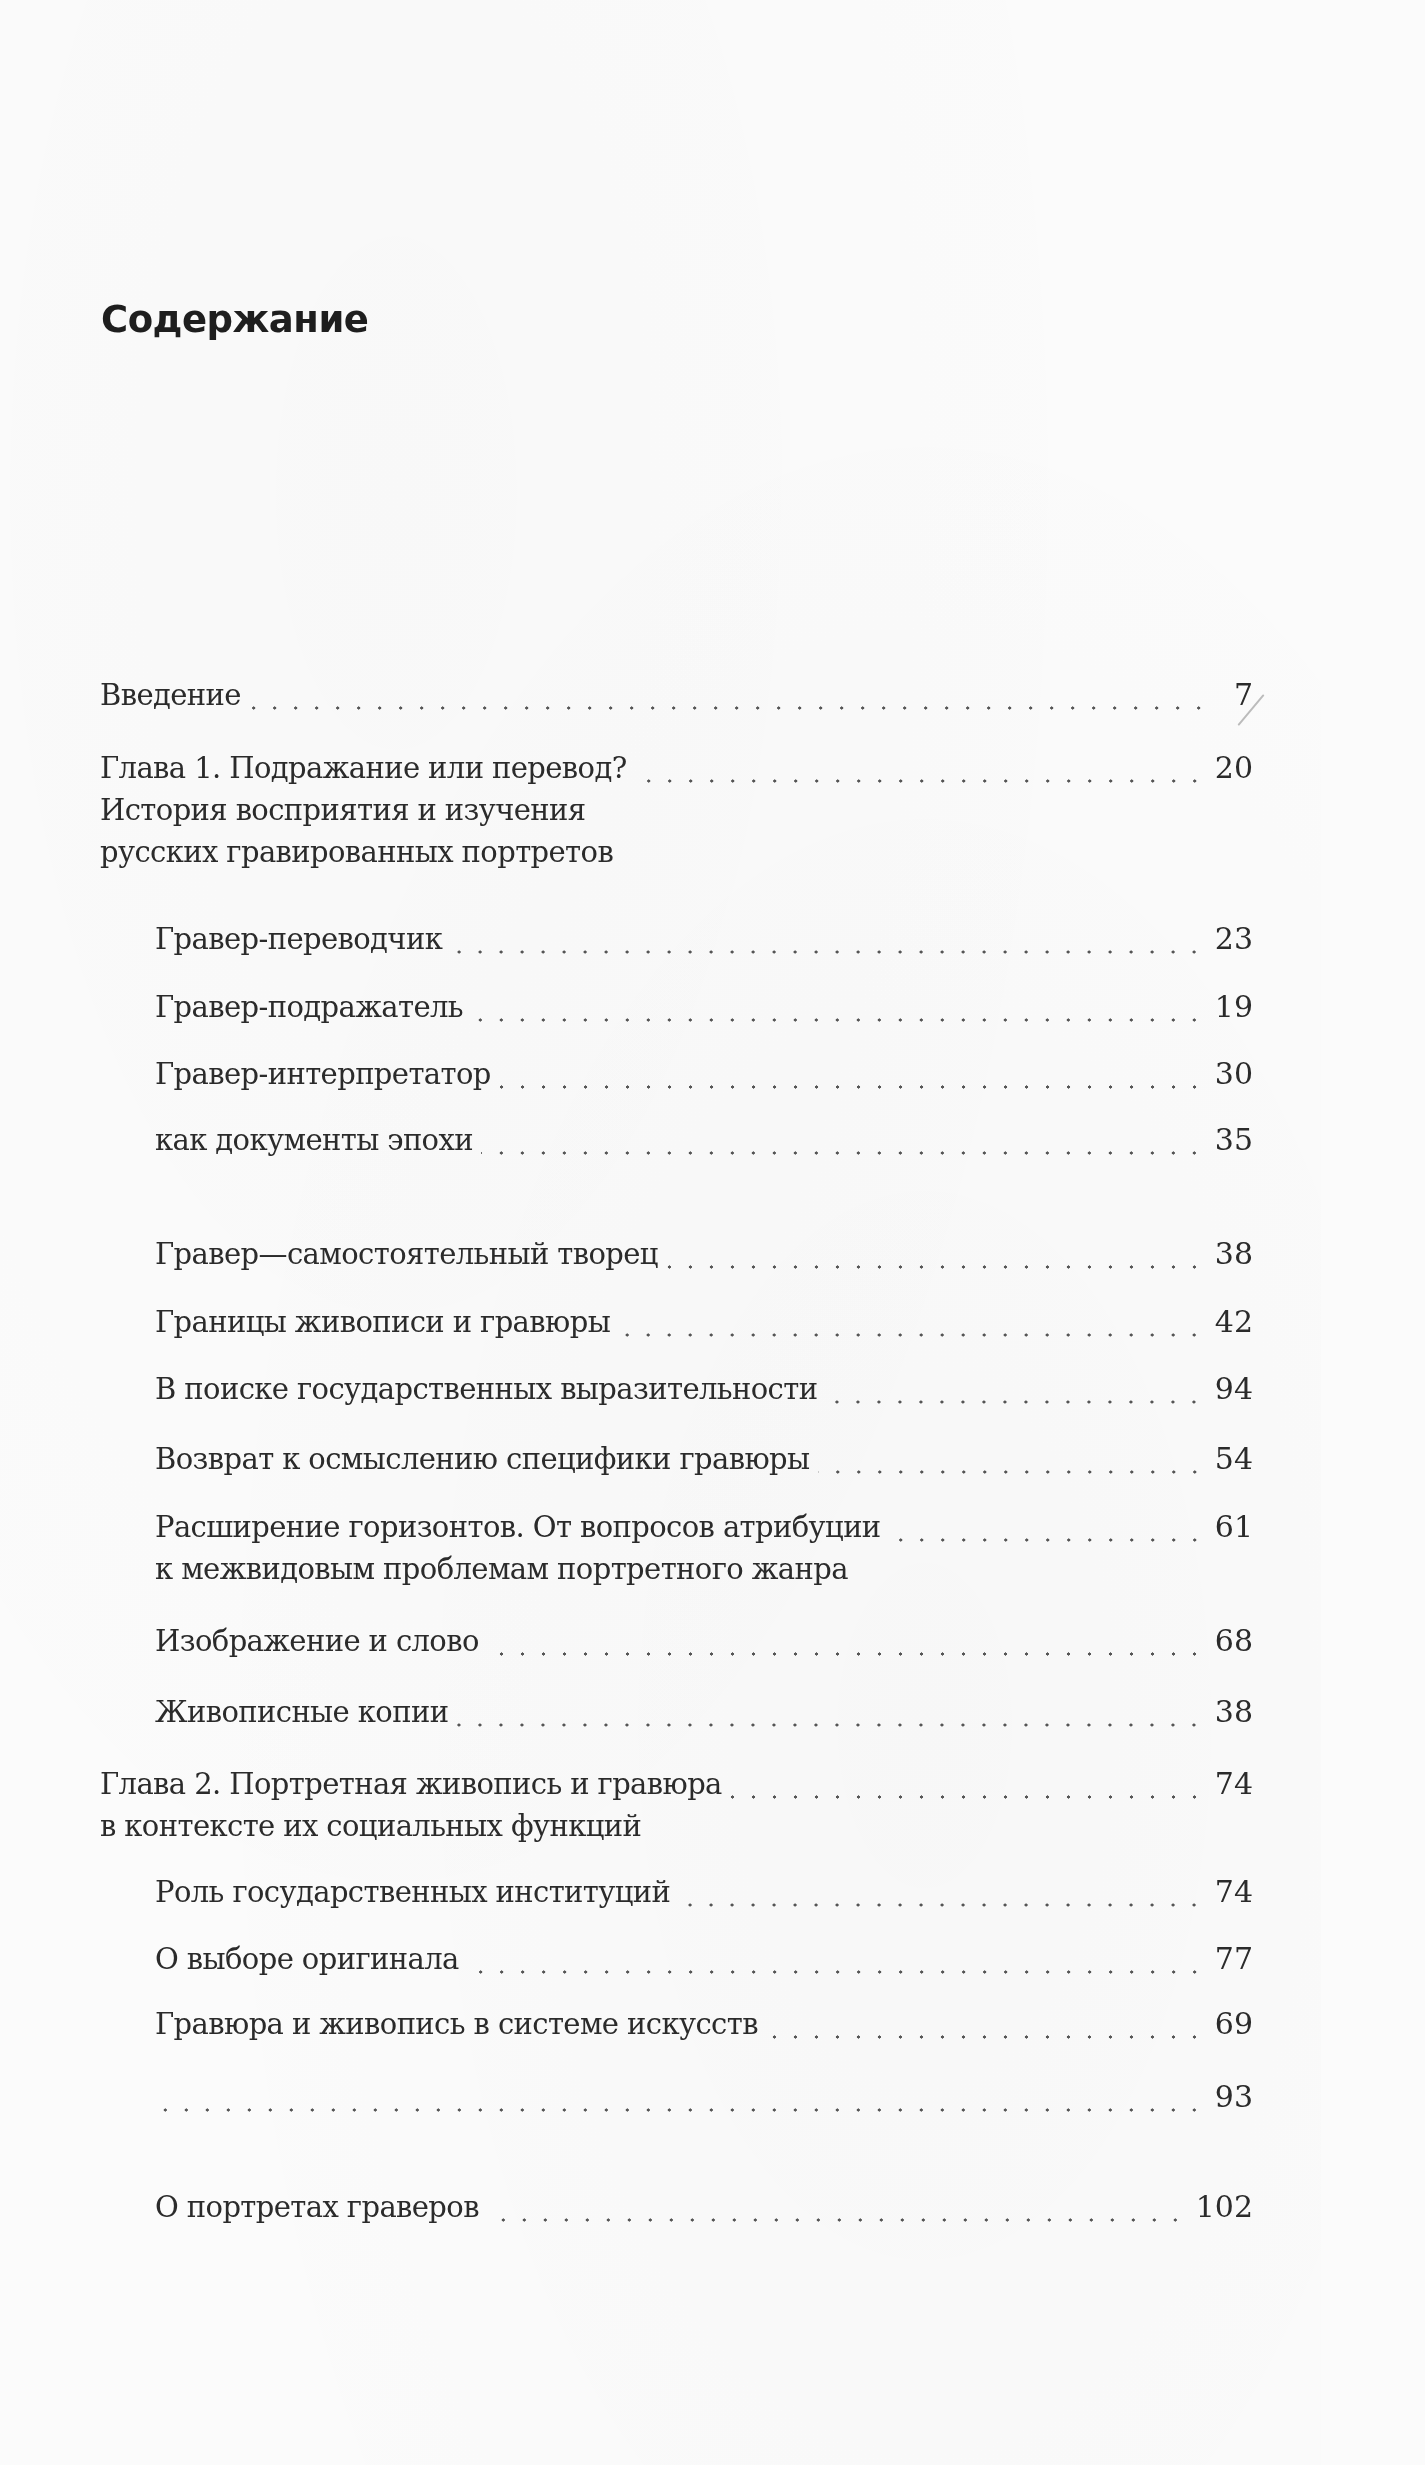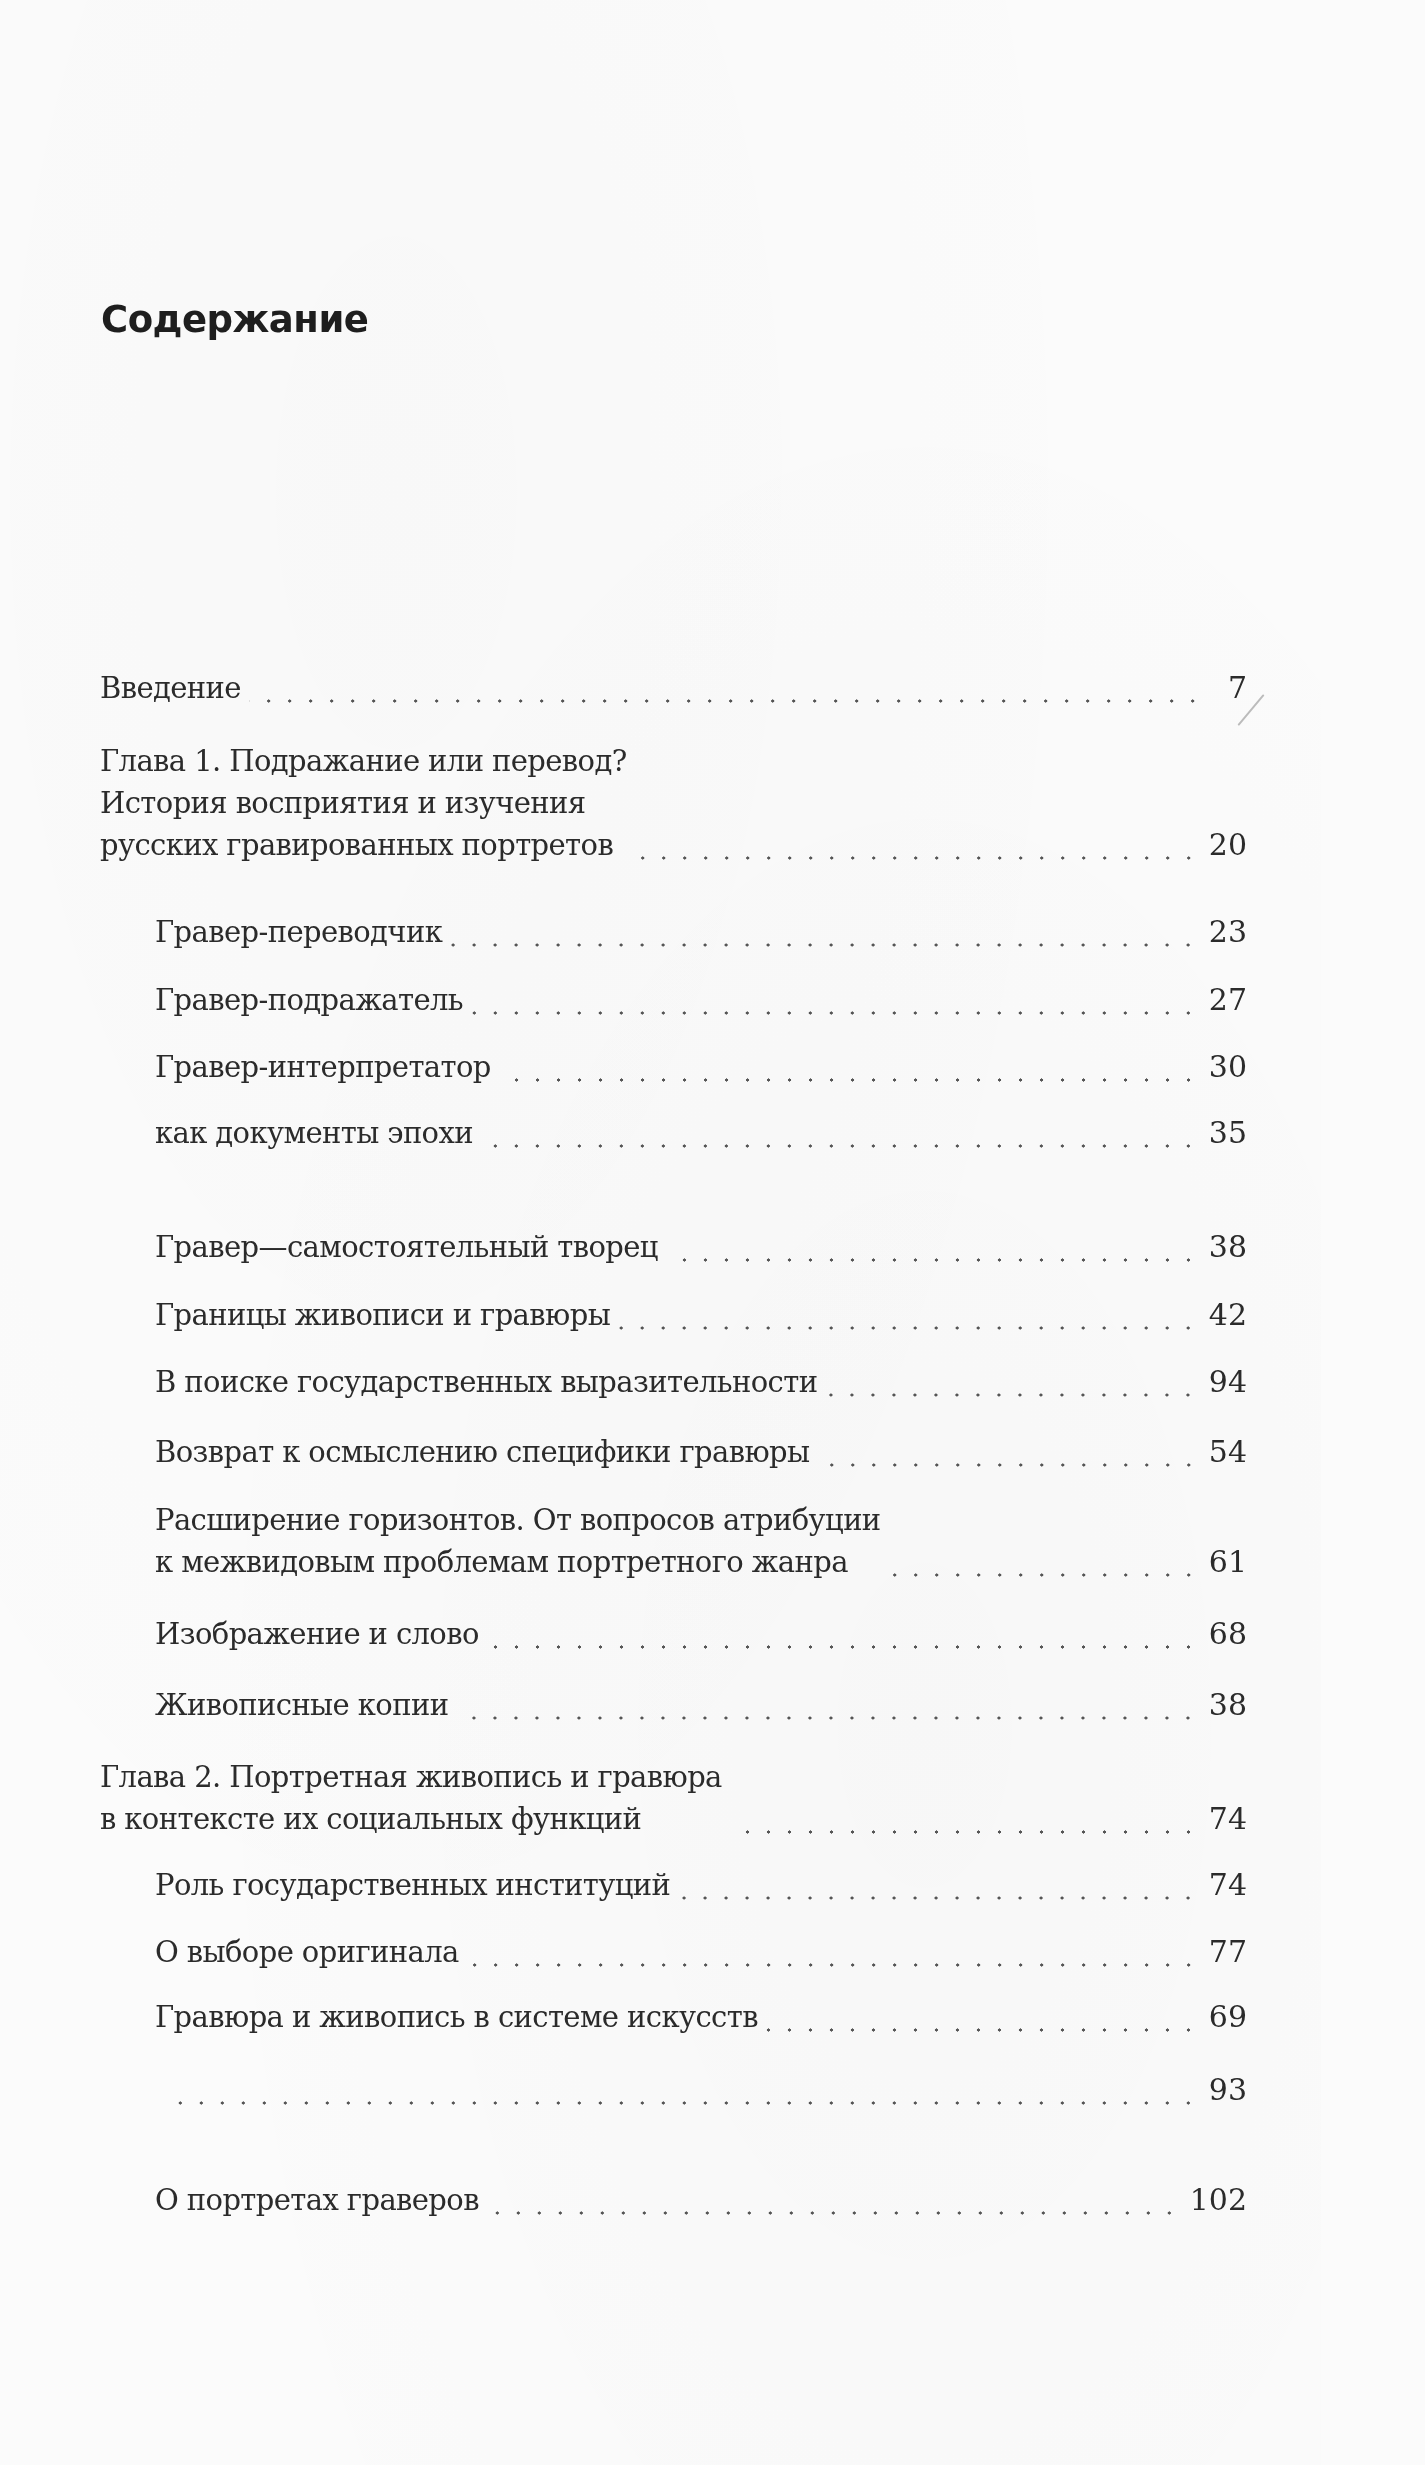--- a/index.html
+++ b/index.html
@@ -37,26 +37,27 @@
     }
     .toc {
       position: absolute;
       left: 0;
       top: 0;
       width: 1425px;
     }
     .entry {
       position: absolute;
       display: flex;
-      align-items: flex-end;
-      right: 178px;
+      align-items: flex-start;
+      right: 172px;
       font-size: 29px;
       line-height: 40px;
       color: #2b2b2b;
       letter-spacing: -0.6px;
+      margin-top: 7px;
     }
     .entry.level-1 { left: 100px; }
     .entry.level-2 { left: 155px; }
     .entry .text-block {
       display: flex;
       flex-direction: column;
       flex: 0 1 auto;
     }
     .entry .line {
       white-space: nowrap;
@@ -122,21 +123,21 @@
         </div>
       <span class="leader"></span>
       <span class="page-num">23</span>
     </div>
 
     <div class="entry level-2" style="top:980px">
       <div class="text-block">
           <span class="line">Гравер-подражатель</span>
         </div>
       <span class="leader"></span>
-      <span class="page-num">27</span>
+      <span class="page-num">19</span>
     </div>
 
     <div class="entry level-2" style="top:1047px">
       <div class="text-block">
           <span class="line">Гравер-интерпретатор</span>
         </div>
       <span class="leader"></span>
       <span class="page-num">30</span>
     </div>
 

